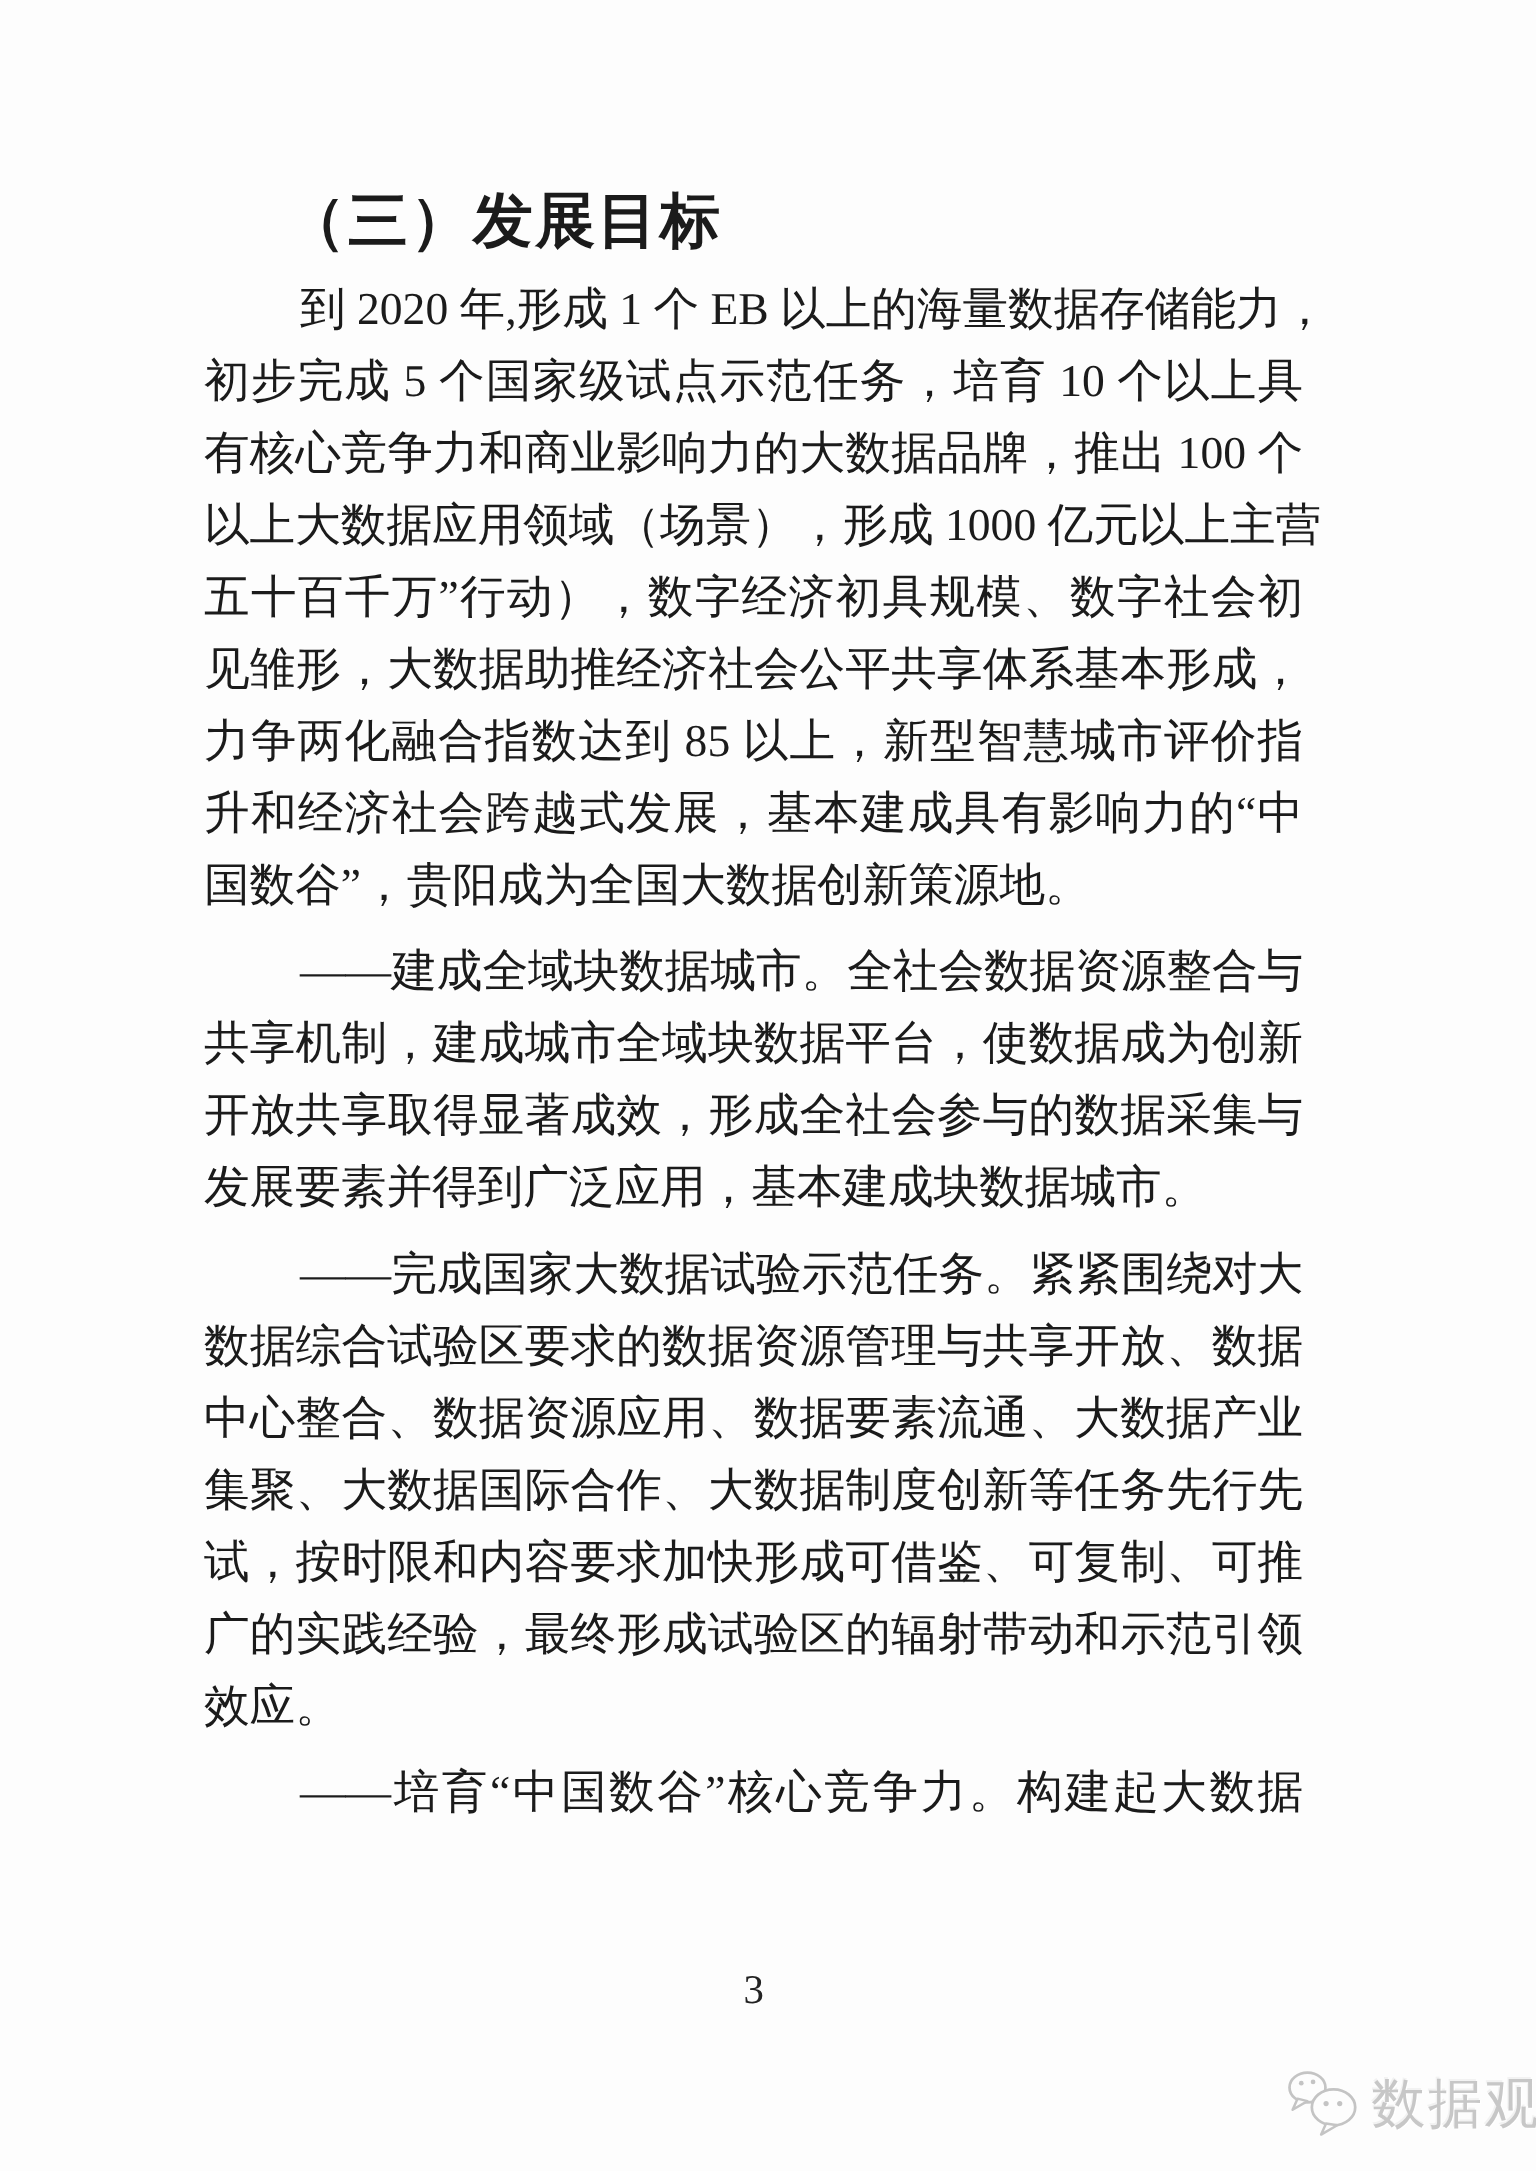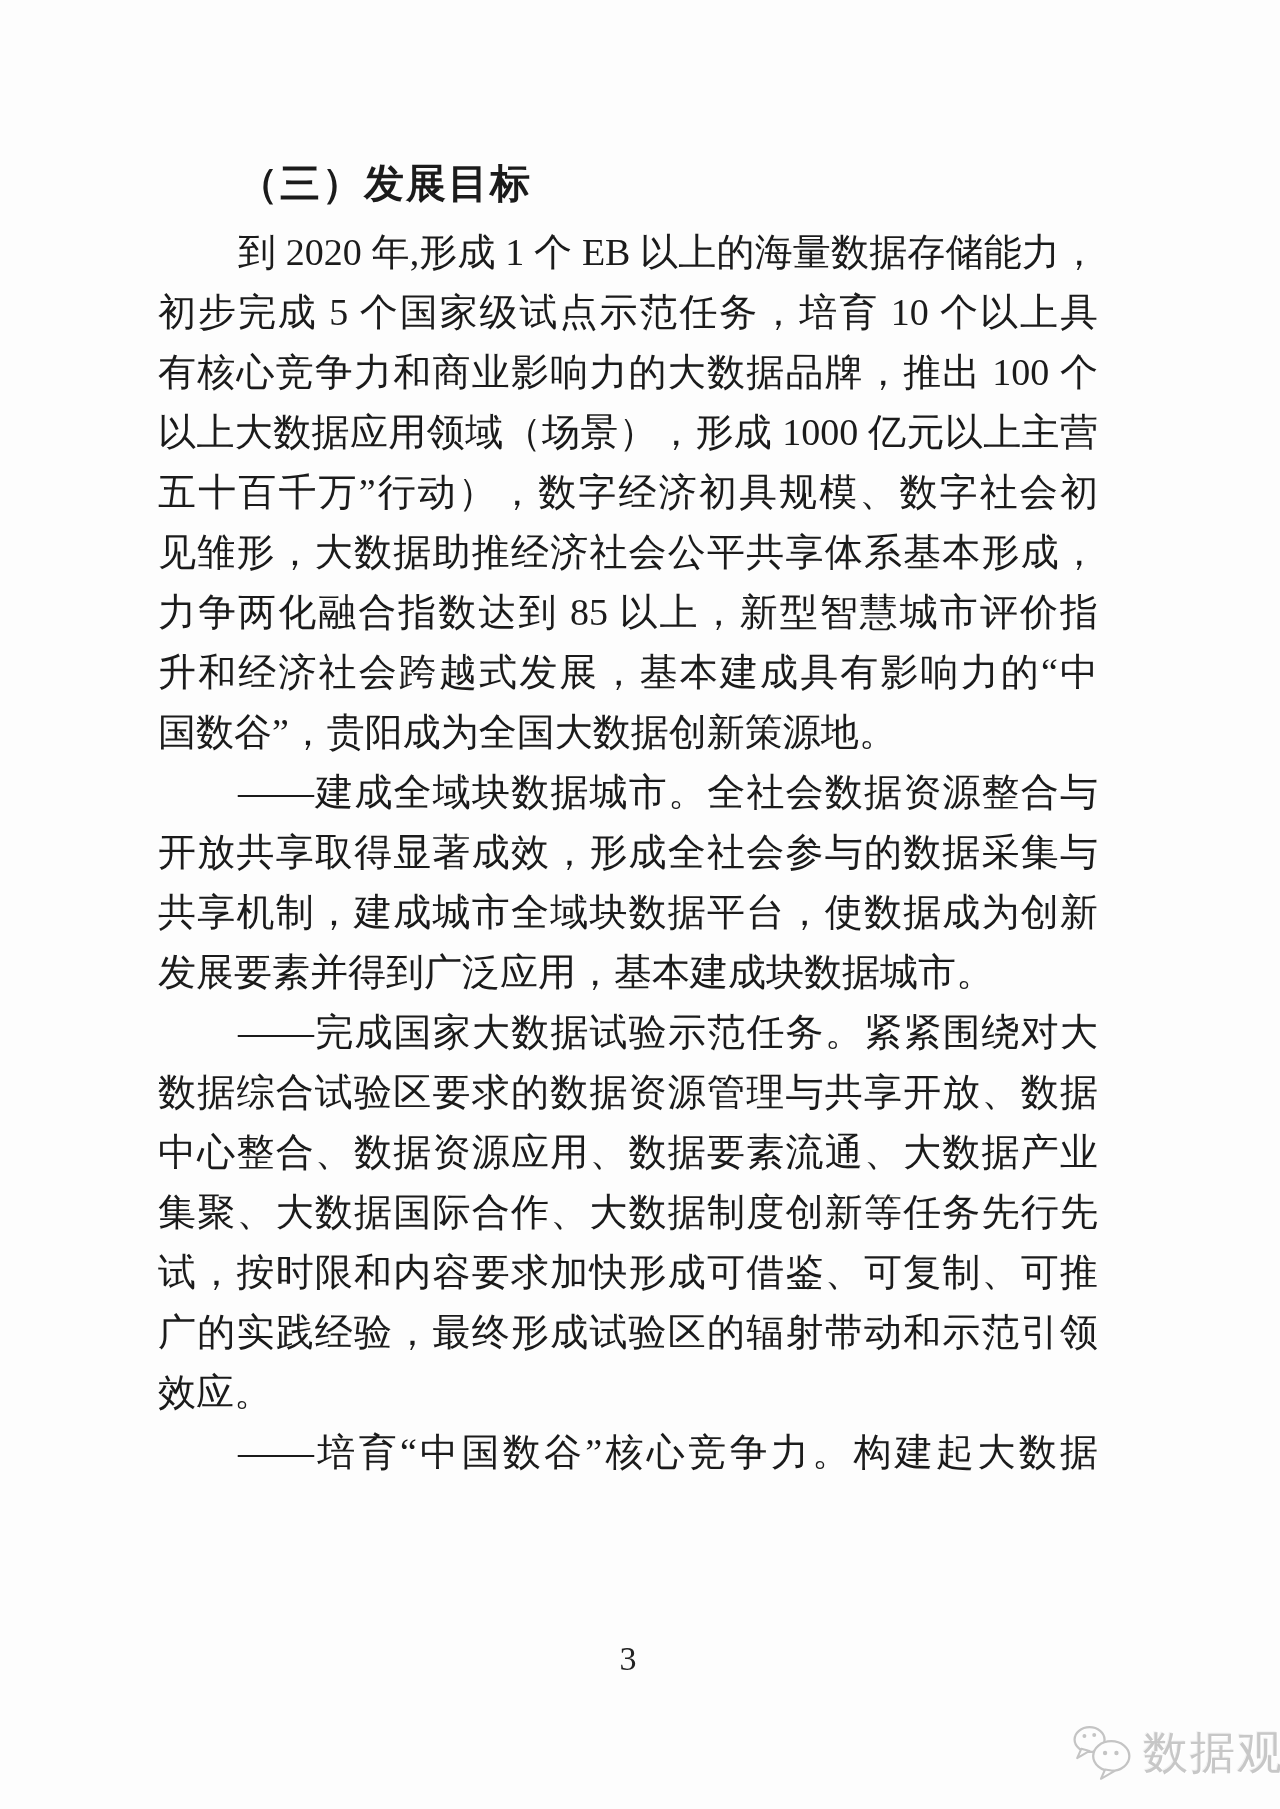--- a/index.html
+++ b/index.html
@@ -14,30 +14,30 @@
     background: #fdfdfd;
     overflow: hidden;
   }
   .content {
     position: absolute;
     left: 158px; top: 152px;
     width: 940px;
     color: #1b1b1b;
   }
   .doc-heading {
-    font-size: 40px;
+    font-size: 50px;
     font-weight: bold;
     line-height: 64px;
     height: 64px;
     text-indent: 80px;
     margin: 0 0 6px 0;
     white-space: nowrap;
     letter-spacing: 2px;
   }
-  .para { margin: 0; }
+  .para { margin: 12px; }
   .line {
     height: 60px;
     line-height: 60px;
     font-size: 38px;
     white-space: nowrap;
     text-align: justify;
     text-align-last: justify;
     color: #1b1b1b;
   }
   .line.first { text-indent: 80px; }
@@ -82,22 +82,22 @@
           <div class="line"><span class="seg">有核心竞争力和商业影响力的大数据品牌，推出 100 个</span></div>
           <div class="line"><span class="seg">以上大数据应用领域（场景），形成 1000 亿元以上主营</span></div>
           <div class="line"><span class="seg">五十百千万”行动），数字经济初具规模、数字社会初</span></div>
           <div class="line"><span class="seg">见雏形，大数据助推经济社会公平共享体系基本形成，</span></div>
           <div class="line"><span class="seg">力争两化融合指数达到 85 以上，新型智慧城市评价指</span></div>
           <div class="line"><span class="seg">升和经济社会跨越式发展，基本建成具有影响力的“中</span></div>
           <div class="line last"><span class="seg">国数谷”，贵阳成为全国大数据创新策源地。</span></div>
         </div>
         <div class="para">
           <div class="line first"><span class="seg bold">——建成全域块数据城市。</span><span class="seg">全社会数据资源整合与</span></div>
+          <div class="line"><span class="seg">共享机制，建成城市全域块数据平台，使数据成为创新</span></div>
           <div class="line"><span class="seg">开放共享取得显著成效，形成全社会参与的数据采集与</span></div>
-          <div class="line"><span class="seg">共享机制，建成城市全域块数据平台，使数据成为创新</span></div>
           <div class="line last"><span class="seg">发展要素并得到广泛应用，基本建成块数据城市。</span></div>
         </div>
         <div class="para">
           <div class="line first"><span class="seg bold">——完成国家大数据试验示范任务。</span><span class="seg">紧紧围绕对大</span></div>
           <div class="line"><span class="seg">数据综合试验区要求的数据资源管理与共享开放、数据</span></div>
           <div class="line"><span class="seg">中心整合、数据资源应用、数据要素流通、大数据产业</span></div>
           <div class="line"><span class="seg">集聚、大数据国际合作、大数据制度创新等任务先行先</span></div>
           <div class="line"><span class="seg">试，按时限和内容要求加快形成可借鉴、可复制、可推</span></div>
           <div class="line"><span class="seg">广的实践经验，最终形成试验区的辐射带动和示范引领</span></div>
           <div class="line last"><span class="seg">效应。</span></div>

